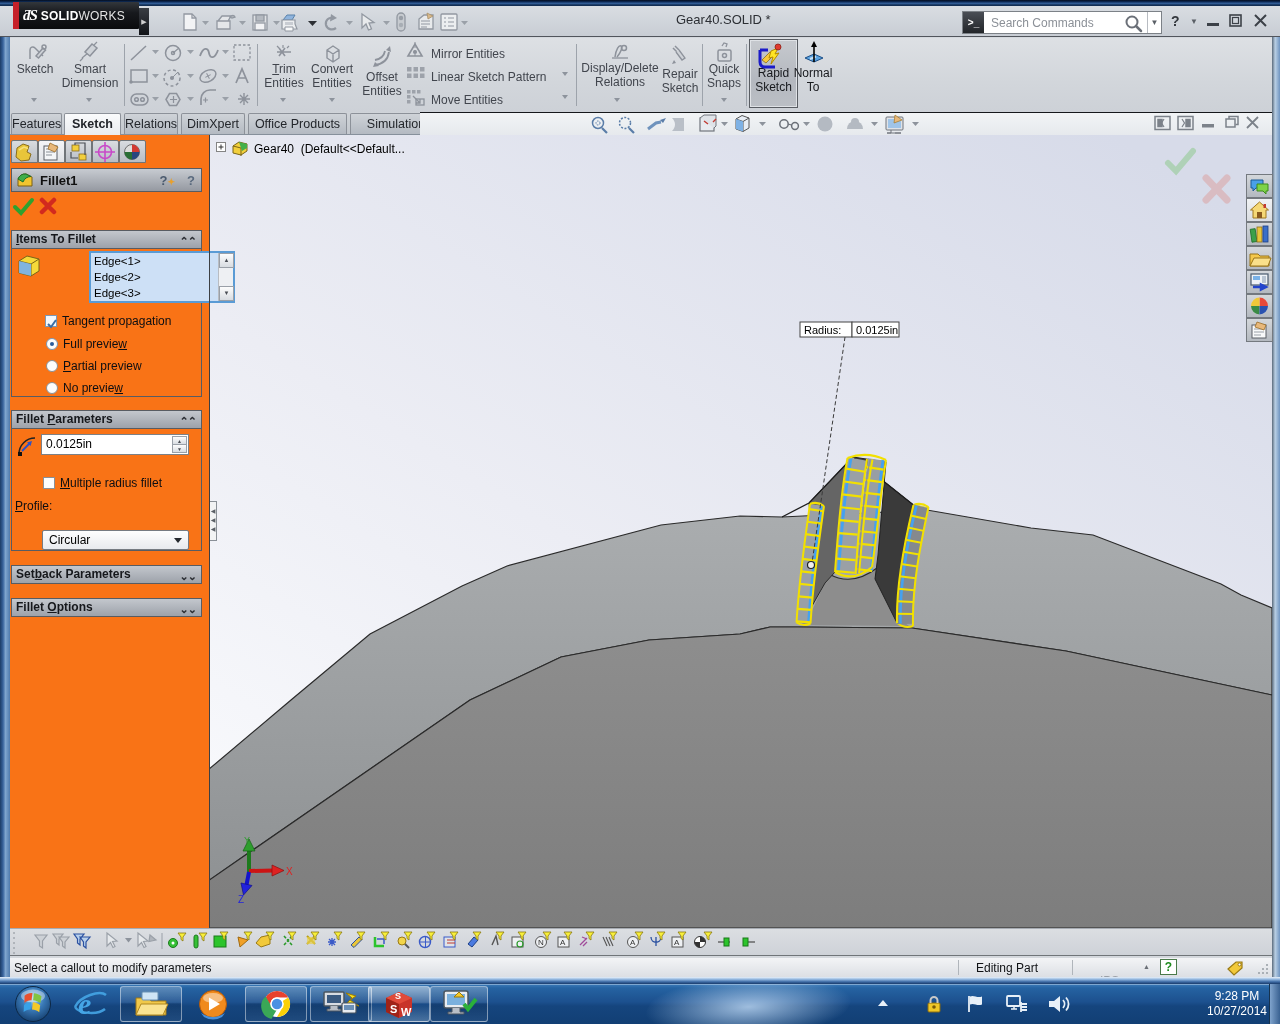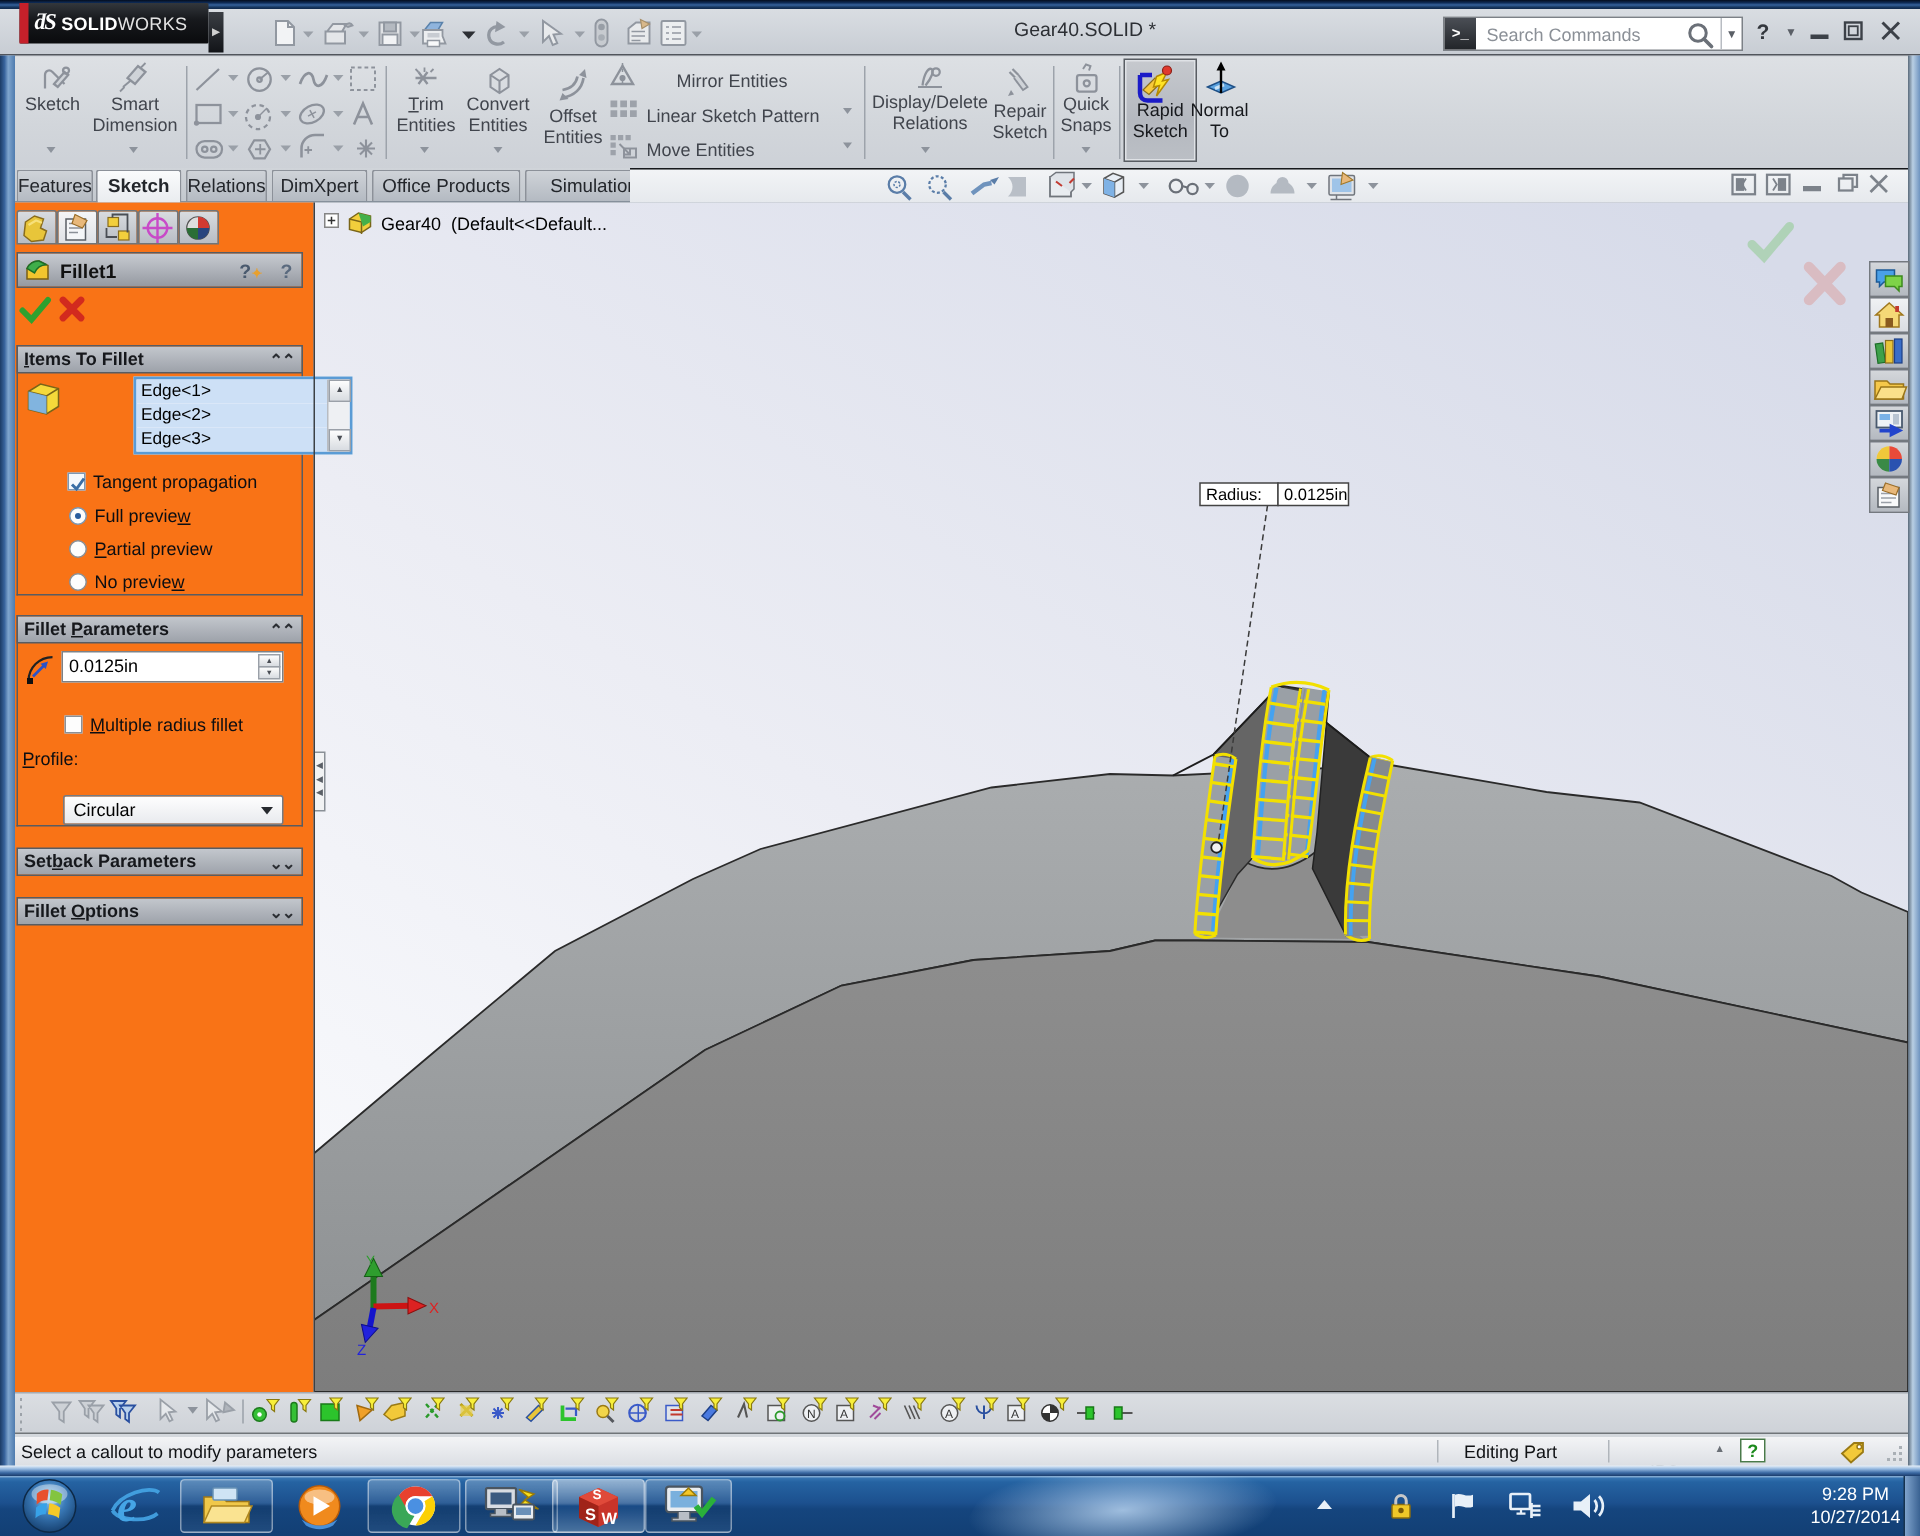--- a/index.html
+++ b/index.html
@@ -155,21 +155,21 @@
     <div class="rsep" style="left:124px"></div>
     <div class="rsep" style="left:257px"></div>
     <div class="rsep" style="left:576px"></div>
     <div class="rsep" style="left:702px"></div>
     <div class="rsep" style="left:746px"></div>
     <div class="rlabel" style="left:10px;width:50px;top:24px;">Sketch</div>
     <div class="rlabel" style="left:58px;width:64px;top:24px;">Smart<br>Dimension</div>
     <div class="rlabel" style="left:260px;width:48px;top:24px;"><u>T</u>rim<br>Entities</div>
     <div class="rlabel" style="left:306px;width:52px;top:24px;">Convert<br>Entities</div>
     <div class="rlabel" style="left:358px;width:48px;top:32px;">Offset<br>Entities</div>
-    <div class="rlabel" style="left:431px;top:9px;margin-left:20px;">Mirror Entities</div>
+    <div class="rlabel" style="left:431px;top:9px;">Mirror Entities</div>
     <div class="rlabel" style="left:431px;top:32px;">Linear Sketch Pattern</div>
     <div class="rlabel" style="left:431px;top:55px;">Move Entities</div>
     <div class="rlabel" style="left:576px;width:88px;top:23px;">Display/Delete<br>Relations</div>
     <div class="rlabel" style="left:656px;width:48px;top:29px;">Repair<br>Sketch</div>
     <div class="rlabel" style="left:702px;width:44px;top:24px;">Quick<br>Snaps</div>
     <div style="position:absolute;left:749px;top:1px;width:49px;height:69px;background:linear-gradient(#c6c9ce,#b4b8bf 60%,#bbbfc5);border:1px solid #595d63;box-shadow:inset 0 0 0 1px #dfe2e6;"></div>
     <div class="rlabel" style="left:750px;width:47px;top:28px;color:#17191d;">Rapid<br>Sketch</div>
     <div class="rlabel" style="left:790px;width:46px;top:28px;color:#17191d;">Normal<br>To</div>
     <div class="rdrop" style="left:31px;top:60px"></div>
     <div class="rdrop" style="left:86px;top:60px"></div>

